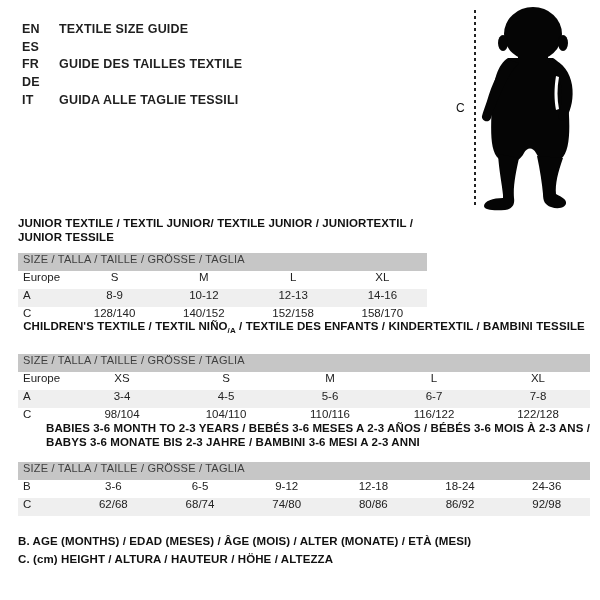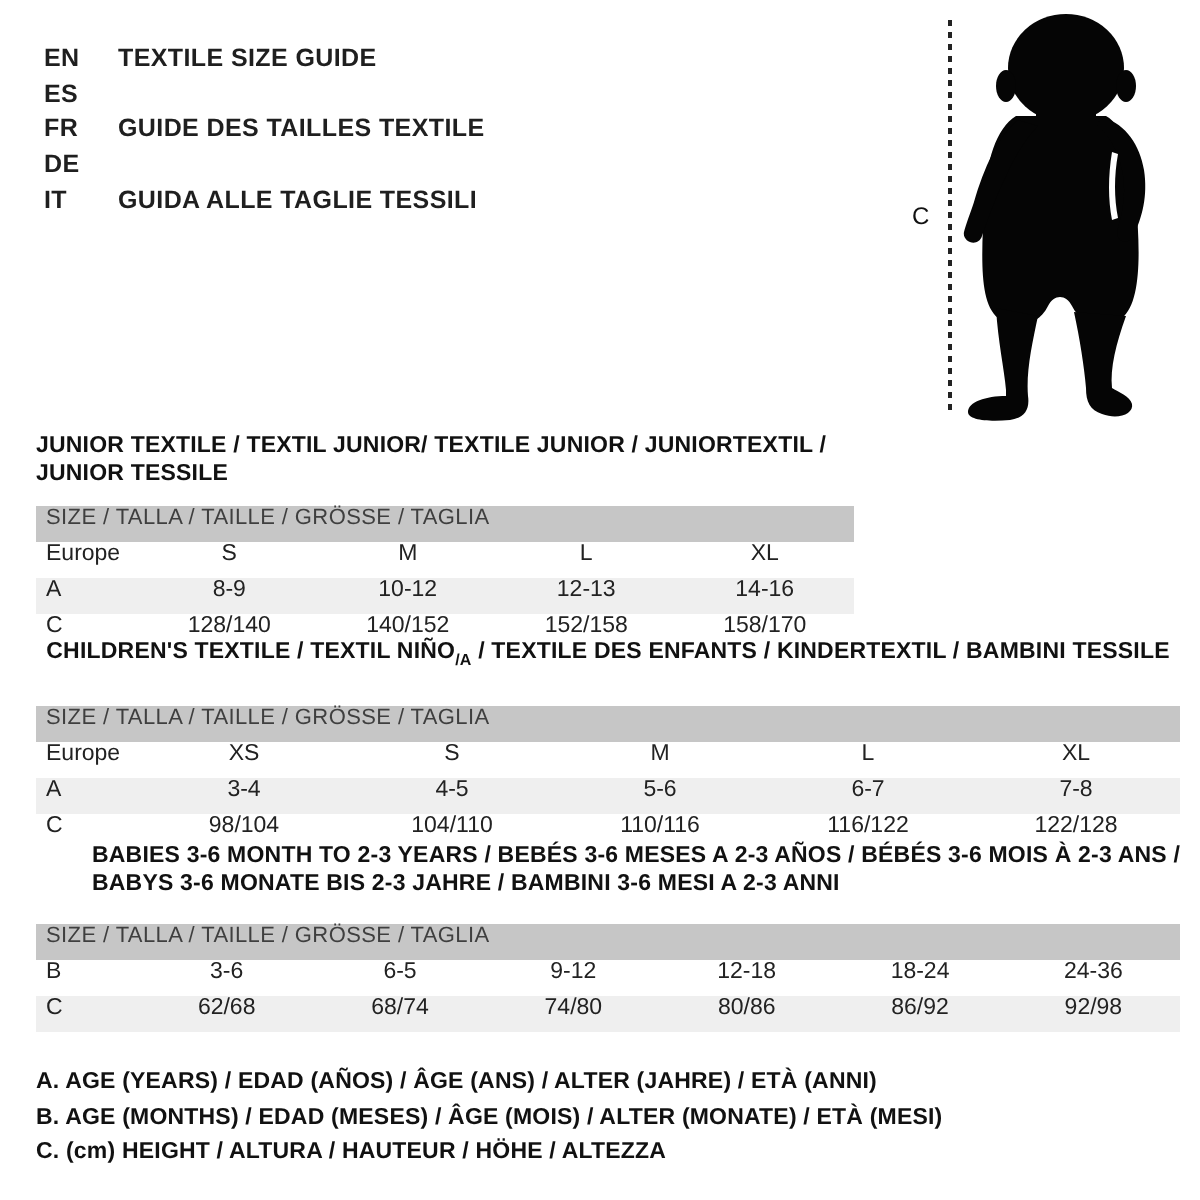--- a/index.html
+++ b/index.html
@@ -198,16 +198,15 @@
     <span class="tcell">62/68</span>
     <span class="tcell">68/74</span>
     <span class="tcell">74/80</span>
     <span class="tcell">80/86</span>
     <span class="tcell">86/92</span>
     <span class="tcell">92/98</span>
   </div>
 </div>
 
 <div class="legend-bottom">
-  <div>A. AGE (YEARS) / EDAD (AÑOS) / ÂGE (ANS) / ALTER (JAHRE) / ETÀ (ANNI)</div>
   <div>B. AGE (MONTHS) / EDAD (MESES) / ÂGE (MOIS) / ALTER (MONATE) / ETÀ (MESI)</div>
   <div>C. (cm) HEIGHT / ALTURA / HAUTEUR / HÖHE / ALTEZZA</div>
 </div>
 
 </body></html>

